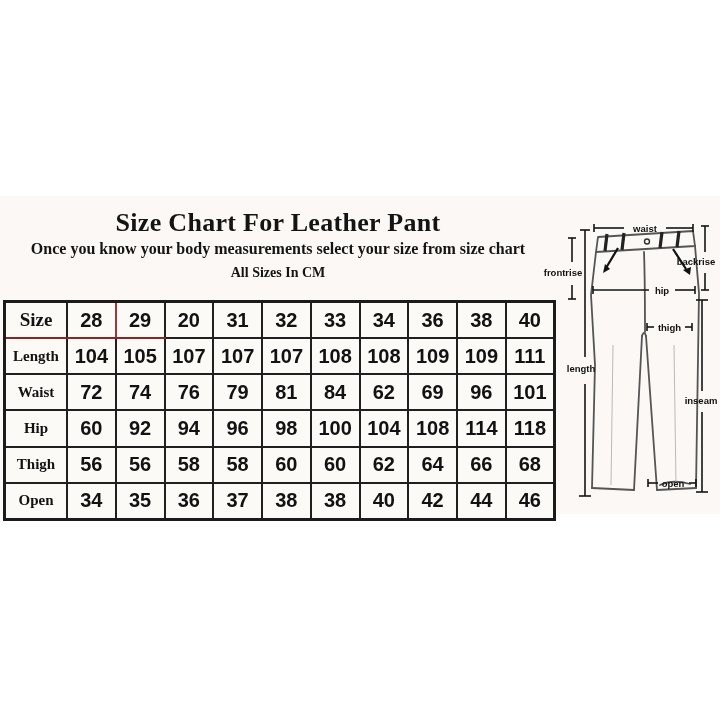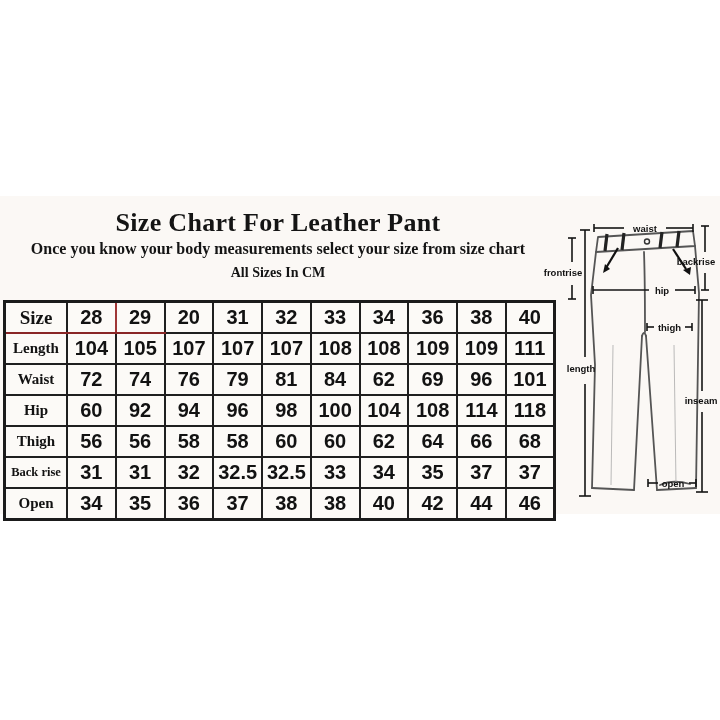--- a/index.html
+++ b/index.html
@@ -117,33 +117,20 @@
         <td class="num-cell">58</td>
         <td class="num-cell">58</td>
         <td class="num-cell">60</td>
         <td class="num-cell">60</td>
         <td class="num-cell">62</td>
         <td class="num-cell">64</td>
         <td class="num-cell">66</td>
         <td class="num-cell">68</td>
       </tr>
       <tr>
-        <td class="label-cell small-label">Back rise</td>
-        <td class="num-cell">31</td>
-        <td class="num-cell">31</td>
-        <td class="num-cell">32</td>
-        <td class="num-cell">32.5</td>
-        <td class="num-cell">32.5</td>
-        <td class="num-cell">33</td>
-        <td class="num-cell">34</td>
-        <td class="num-cell">35</td>
-        <td class="num-cell">37</td>
-        <td class="num-cell">37</td>
-      </tr>
-      <tr>
         <td class="label-cell">Open</td>
         <td class="num-cell">34</td>
         <td class="num-cell">35</td>
         <td class="num-cell">36</td>
         <td class="num-cell">37</td>
         <td class="num-cell">38</td>
         <td class="num-cell">38</td>
         <td class="num-cell">40</td>
         <td class="num-cell">42</td>
         <td class="num-cell">44</td>

